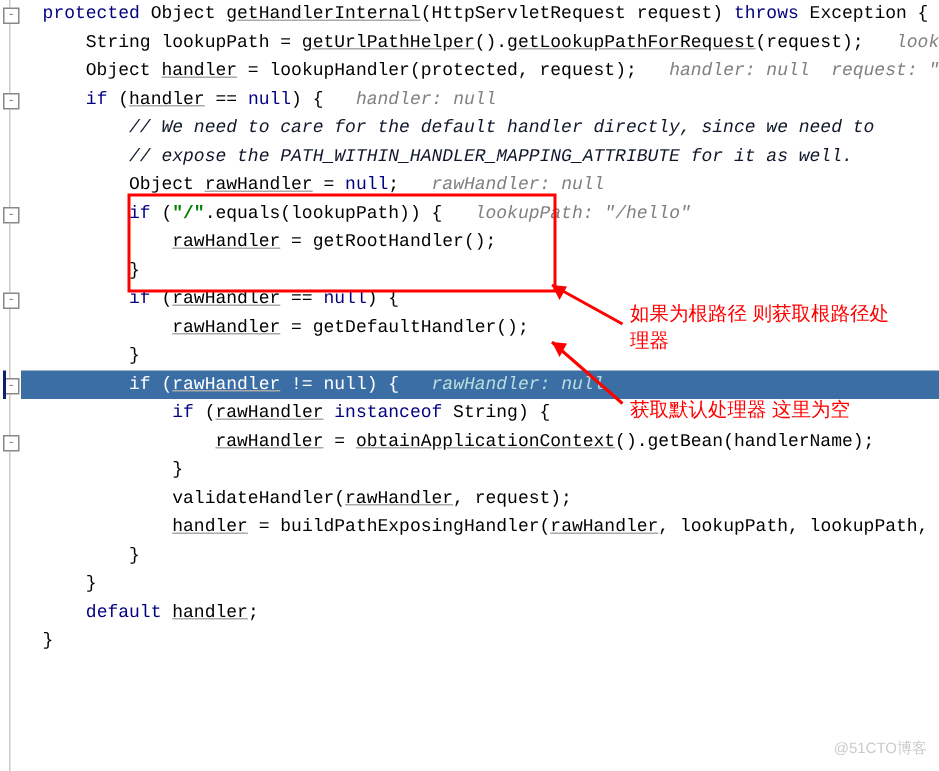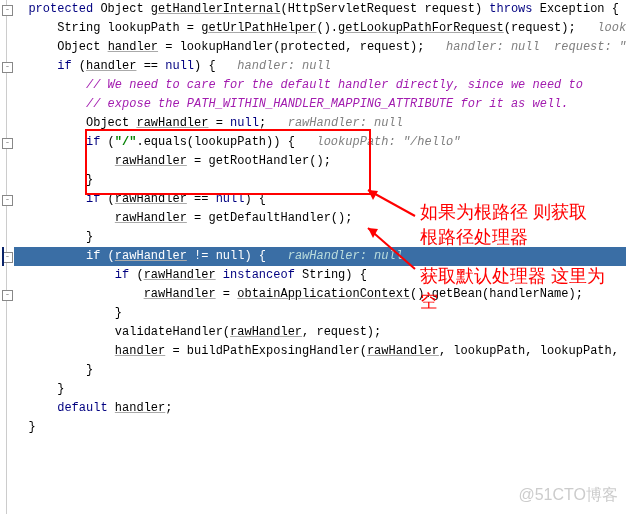--- a/index.html
+++ b/index.html
@@ -2,31 +2,31 @@
 <html><head>
 <meta charset="utf-8">
 <style>
   body { margin:0; padding:0; font-family: "Consolas","Courier New",monospace; font-size:12px; line-height:1.6; color:#000; width:626px; height:514px; overflow:hidden; background:#fff; position:relative;}
   .gutter { position:absolute; left:0; top:0; width:14px; height:514px; background:#fff;}
   .gutter .fold { position:absolute; left:2px; width:9px; height:9px; border:1px solid #888; background:#fff; font-size:9px; line-height:9px; text-align:center; color:#888;}
   .gutter .line { position:absolute; left:6px; width:1px; background:#ccc;}
   .code { position:absolute; left:14px; top:0; width:612px;}
   .row { white-space:pre; height:19px;}
   .kw { color:#000080; font-weight:normal;}
-  .cm { color:#a21caf; font-style:italic;}
+  .cm { color:#0f172a; font-style:italic;}
   .hint { color:#808080; font-style:italic;}
   .str { color:#008000; font-weight:bold;}
   .ul { text-decoration: underline #aaa;}
   .hl { background:#3a6ea5; color:#fff;}
   .hl .kw { color:#fff;}
   .hl .hint { color:#bdd;}
   .redbox { position:absolute; border:2px solid red; pointer-events:none;}
-  .ann { position:absolute; color:red; font-size:18px; font-family: "Microsoft YaHei","SimSun",sans-serif; line-height:1.4;}
+  .ann { position:absolute; color:red; font-size:13px; font-family: "Microsoft YaHei","SimSun",sans-serif; line-height:1.4;}
   .arrow { position:absolute; pointer-events:none;}
-  .wm { position:absolute; right:8px; bottom:6px; color:#ccc; font-size:16px; font-family:"Microsoft YaHei",sans-serif;margin-left:44px;}
+  .wm { position:absolute; right:8px; bottom:6px; color:#ccc; font-size:10px; font-family:"Microsoft YaHei",sans-serif;margin-left:44px;}
   .cursor { position:absolute; left:0; width:2px; height:19px; background:#0a246a;}
 </style>
 </head>
 <body>
 
 <div class="gutter">
   <div class="line" style="top:0;height:514px"></div>
   <div class="fold" style="top:5px">-</div>
   <div class="fold" style="top:62px">-</div>
   <div class="fold" style="top:138px">-</div>

